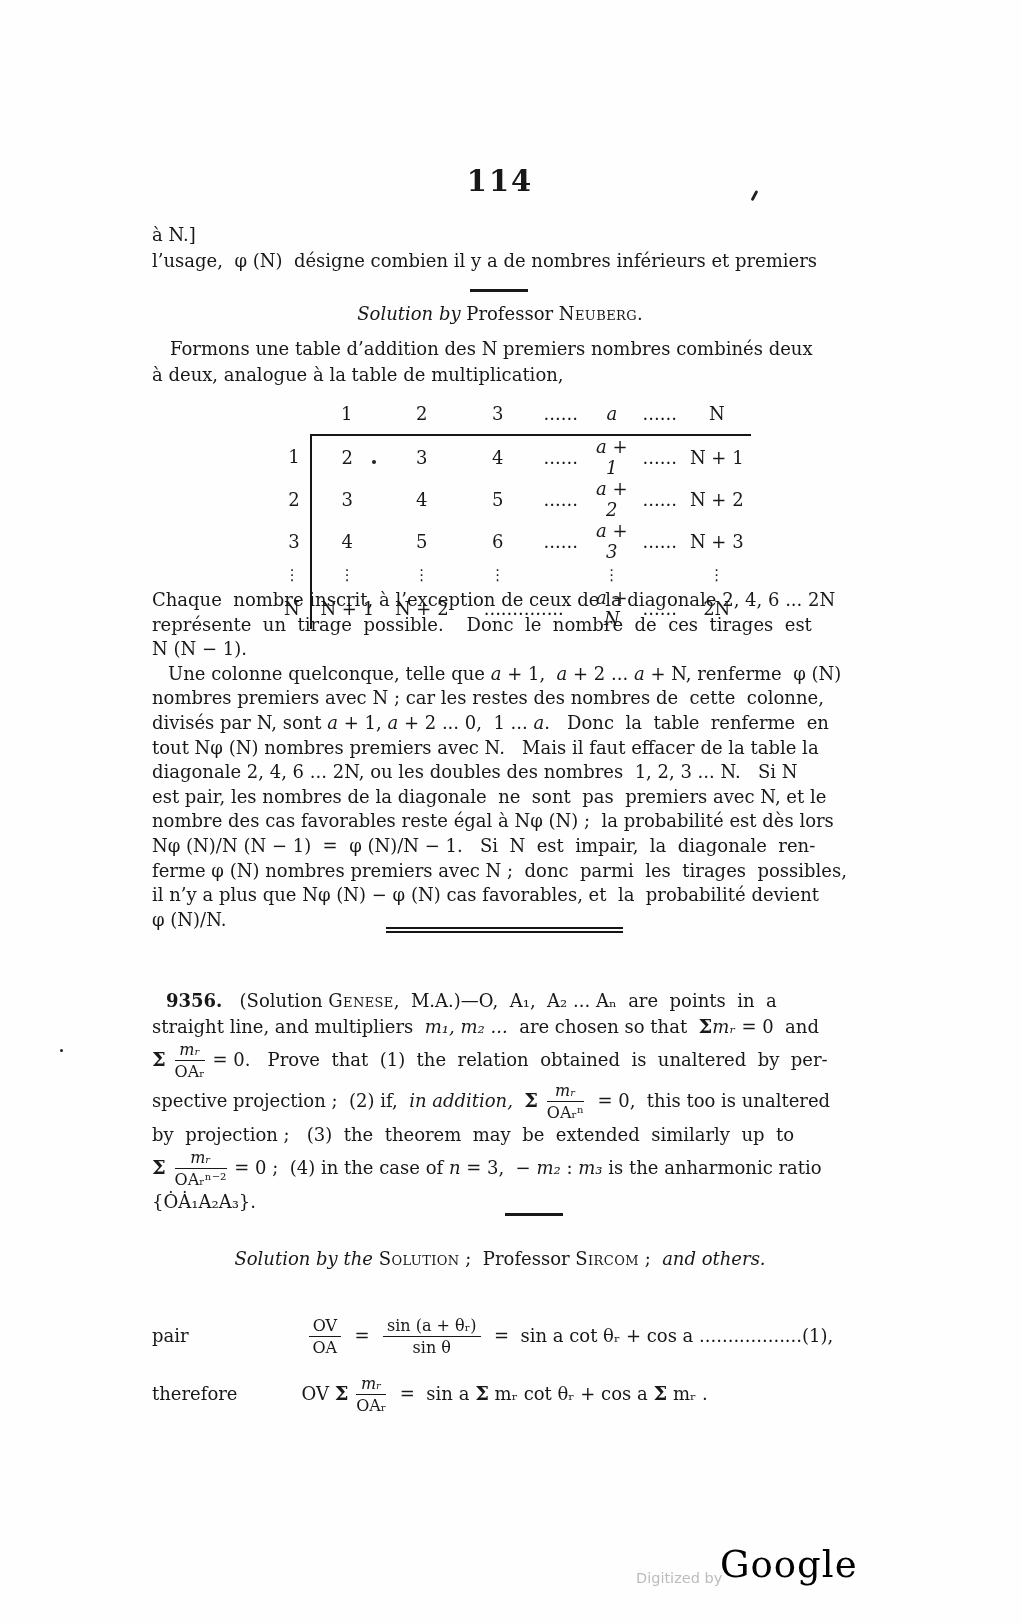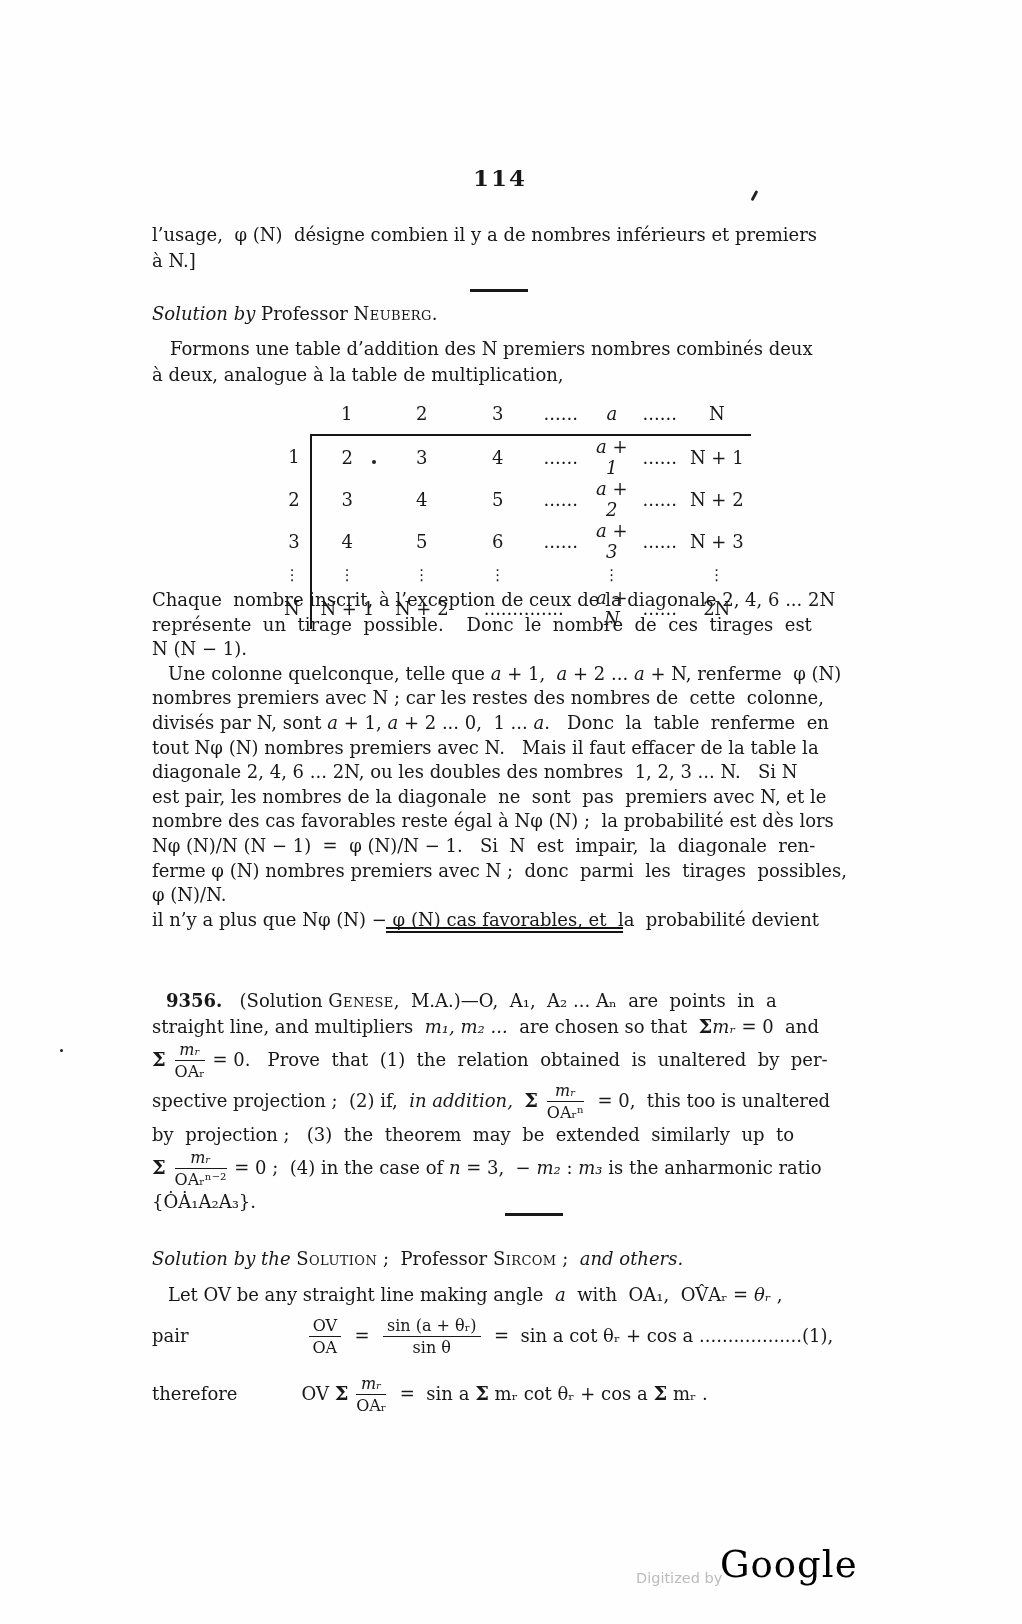--- a/index.html
+++ b/index.html
@@ -1,31 +1,31 @@
 <!DOCTYPE html>
 <html><head>
 <meta charset="utf-8">
 <style>
   html,body{margin:0;padding:0;background:#ffffff;}
   .page{position:relative;width:1022px;height:1624px;background:#fefefe;overflow:hidden;
         font-family:"DejaVu Serif","DejaVu Sans",serif;color:#181818;}
   .block{position:absolute;left:152px;width:696px;font-size:18px;line-height:26px;}
   .lh246{line-height:24.6px;}
-  .center .line{}
+  .center .line{text-align:center;}
   .line{white-space:pre;}
   .sp{display:inline-block;}
   .i{font-style:italic;}
   .b{font-weight:bold;}
   .sc{font-variant:small-caps;letter-spacing:.4px;}
   .sig{font-weight:bold;font-size:1.08em;}
   .frac{display:inline-block;vertical-align:middle;text-align:center;font-size:16px;line-height:19px;padding:0 2px;}
   .frac .num{display:block;border-bottom:1.6px solid #181818;padding:0 4px 1px;}
   .frac .den{display:block;padding-top:1px;}
   .pageno{position:absolute;left:152px;top:164px;width:696px;text-align:center;
-          font-size:23px;letter-spacing:2px;font-weight:bold;}
+          font-size:29px;letter-spacing:2px;font-weight:bold;}
   .hrule{position:absolute;height:3px;background:#181818;}
   .dblrule{position:absolute;height:2px;border-top:2px solid #141414;border-bottom:2px solid #141414;}
   .tick{position:absolute;left:753px;top:190px;width:2.5px;height:11px;background:#222;
         transform:rotate(28deg);border-radius:2px;}
   .inkdot{position:absolute;width:4px;height:4px;border-radius:50%;background:#222;}
   table.addtable{position:absolute;left:280px;top:396px;border-collapse:collapse;font-size:18px;}
   .addtable th,.addtable td{padding:0 4px;text-align:center;font-weight:normal;}
   .addtable thead th{height:28px;padding-bottom:10px;vertical-align:bottom;}
   .addtable thead th.rule{border-bottom:2.4px solid #161616;}
   .addtable tbody td{height:32px;}
@@ -39,22 +39,22 @@
 </style>
 </head>
 <body>
 
 <div class="page">
 
   <div class="pageno">114</div>
   <div class="tick"></div>
 
   <div class="block" style="top:222px">
+      <div class="line"><span>à N.]</span></div>
       <div class="line"><span>l’usage,  φ (N)  désigne combien il y a de nombres inférieurs et premiers</span></div>
-      <div class="line"><span>à N.]</span></div>
     </div>
 
   <div class="hrule" style="left:470px;top:289px;width:58px"></div>
 
   <div class="block center" style="top:301px">
       <div class="line"><span class="i">Solution by </span><span>Professor </span><span class="sc">Neuberg</span><span>.</span></div>
     </div>
 
   <div class="block" style="top:336px">
       <div class="line"><span class="sp" style="width: 18px;"></span><span>Formons une table d’addition des N premiers nombres combinés deux</span></div>
@@ -144,45 +144,42 @@
       <div class="line"><span>N (N − 1).</span></div>
       <div class="line"><span class="sp" style="width: 16px;"></span><span>Une colonne quelconque, telle que </span><span class="i">a</span><span> + 1,  </span><span class="i">a</span><span> + 2 ... </span><span class="i">a</span><span> + N, renferme  φ (N)</span></div>
       <div class="line"><span>nombres premiers avec N ; car les restes des nombres de  cette  colonne,</span></div>
       <div class="line"><span>divisés par N, sont </span><span class="i">a</span><span> + 1, </span><span class="i">a</span><span> + 2 ... 0,  1 ... </span><span class="i">a</span><span>.   Donc  la  table  renferme  en</span></div>
       <div class="line"><span>tout Nφ (N) nombres premiers avec N.   Mais il faut effacer de la table la</span></div>
       <div class="line"><span>diagonale 2, 4, 6 ... 2N, ou les doubles des nombres  1, 2, 3 ... N.   Si N</span></div>
       <div class="line"><span>est pair, les nombres de la diagonale  ne  sont  pas  premiers avec N, et le</span></div>
       <div class="line"><span>nombre des cas favorables reste égal à Nφ (N) ;  la probabilité est dès lors</span></div>
       <div class="line"><span>Nφ (N)/N (N − 1)  =  φ (N)/N − 1.   Si  N  est  impair,  la  diagonale  ren-</span></div>
       <div class="line"><span>ferme φ (N) nombres premiers avec N ;  donc  parmi  les  tirages  possibles,</span></div>
+      <div class="line"><span>il n’y a plus que Nφ (N) − φ (N) cas favorables, et  la  probabilité devient</span></div>
       <div class="line"><span>φ (N)/N.</span></div>
-      <div class="line"><span>il n’y a plus que Nφ (N) − φ (N) cas favorables, et  la  probabilité devient</span></div>
     </div>
 
   <div class="dblrule" style="left:386px;top:927px;width:237px"></div>
 
   <div class="block" style="top:988px">
       <div class="line"><span class="sp" style="width: 14px;"></span><span class="b">9356.</span><span>   (Solution </span><span class="sc">Genese</span><span>,  M.A.)—O,  A₁,  A₂ ... Aₙ  are  points  in  a</span></div>
       <div class="line"><span>straight line, and multipliers  </span><span class="i">m₁, m₂ ...</span><span>  are chosen so that  </span><span class="sig">Σ</span><span class="i">mᵣ</span><span> = 0  and</span></div>
       <div class="line"><span class="sig">Σ </span><span class="frac"><span class="num i">mᵣ</span><span class="den">OAᵣ</span></span><span> = 0.   Prove  that  (1)  the  relation  obtained  is  unaltered  by  per-</span></div>
       <div class="line"><span>spective projection ;  (2) if,  </span><span class="i">in addition,</span><span>  </span><span class="sig">Σ </span><span class="frac"><span class="num i">mᵣ</span><span class="den">OAᵣⁿ</span></span><span>  = 0,  this too is unaltered</span></div>
       <div class="line"><span>by  projection ;   (3)  the  theorem  may  be  extended  similarly  up  to</span></div>
       <div class="line"><span class="sig">Σ </span><span class="frac"><span class="num i">mᵣ</span><span class="den">OAᵣⁿ⁻²</span></span><span> = 0 ;  (4) in the case of </span><span class="i">n</span><span> = 3,  − </span><span class="i">m₂</span><span> : </span><span class="i">m₃</span><span> is the anharmonic ratio</span></div>
       <div class="line"><span>{ȮȦ₁A₂A₃}.</span></div>
     </div>
 
   <div class="hrule" style="left:505px;top:1213px;width:58px"></div>
 
   <div class="block center" style="top:1246px">
       <div class="line"><span class="i">Solution by the </span><span class="sc">Solution</span><span> ;  Professor </span><span class="sc">Sircom</span><span> ;  </span><span class="i">and others.</span></div>
     </div>
 
-  <div class="block" style="top:1282px">
-      <div class="line"><span class="sp" style="width: 16px;"></span><span>Let OV be any straight line making angle  </span><span class="i">a</span><span>  with  OA₁,  OV̂Aᵣ = </span><span class="i">θᵣ</span><span> ,</span></div>
-    </div>
 
   <div class="block" style="top:1316px">
       <div class="line"><span>pair</span><span class="sp" style="width: 118px;"></span><span class="frac"><span class="num">OV</span><span class="den">OA</span></span><span>  =  </span><span class="frac"><span class="num">sin (a + θᵣ)</span><span class="den">sin θ</span></span><span>  =  sin a cot θᵣ + cos a ..................(1),</span></div>
     </div>
 
   <div class="block" style="top:1374px">
       <div class="line"><span>therefore</span><span class="sp" style="width: 64px;"></span><span>OV </span><span class="sig">Σ</span><span> </span><span class="frac"><span class="num i">mᵣ</span><span class="den">OAᵣ</span></span><span>  =  sin a </span><span class="sig">Σ</span><span> mᵣ cot θᵣ + cos a </span><span class="sig">Σ</span><span> mᵣ .</span></div>
     </div>
 
   <div class="inkdot" style="left:60px;top:1049px;width:3px;height:3px"></div>

